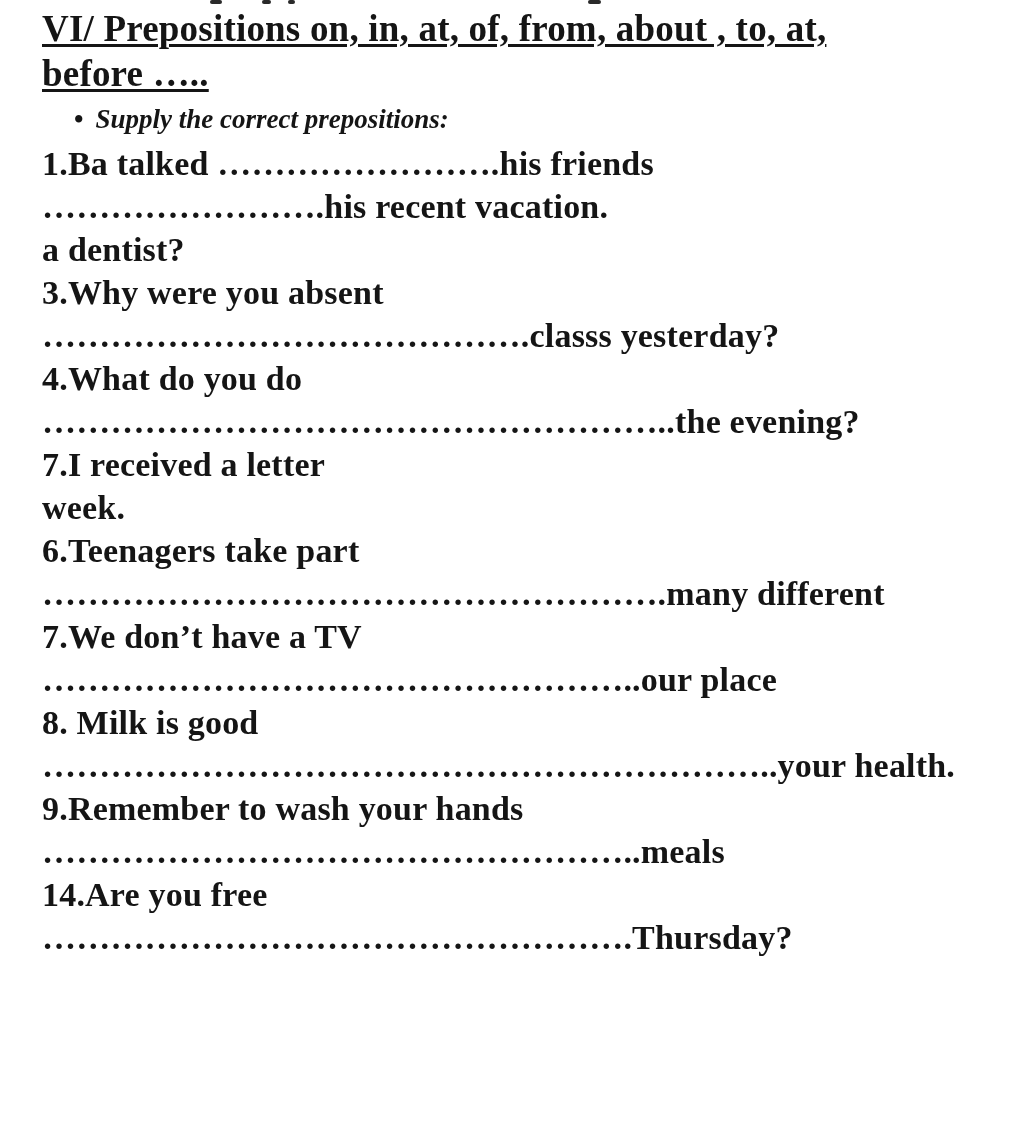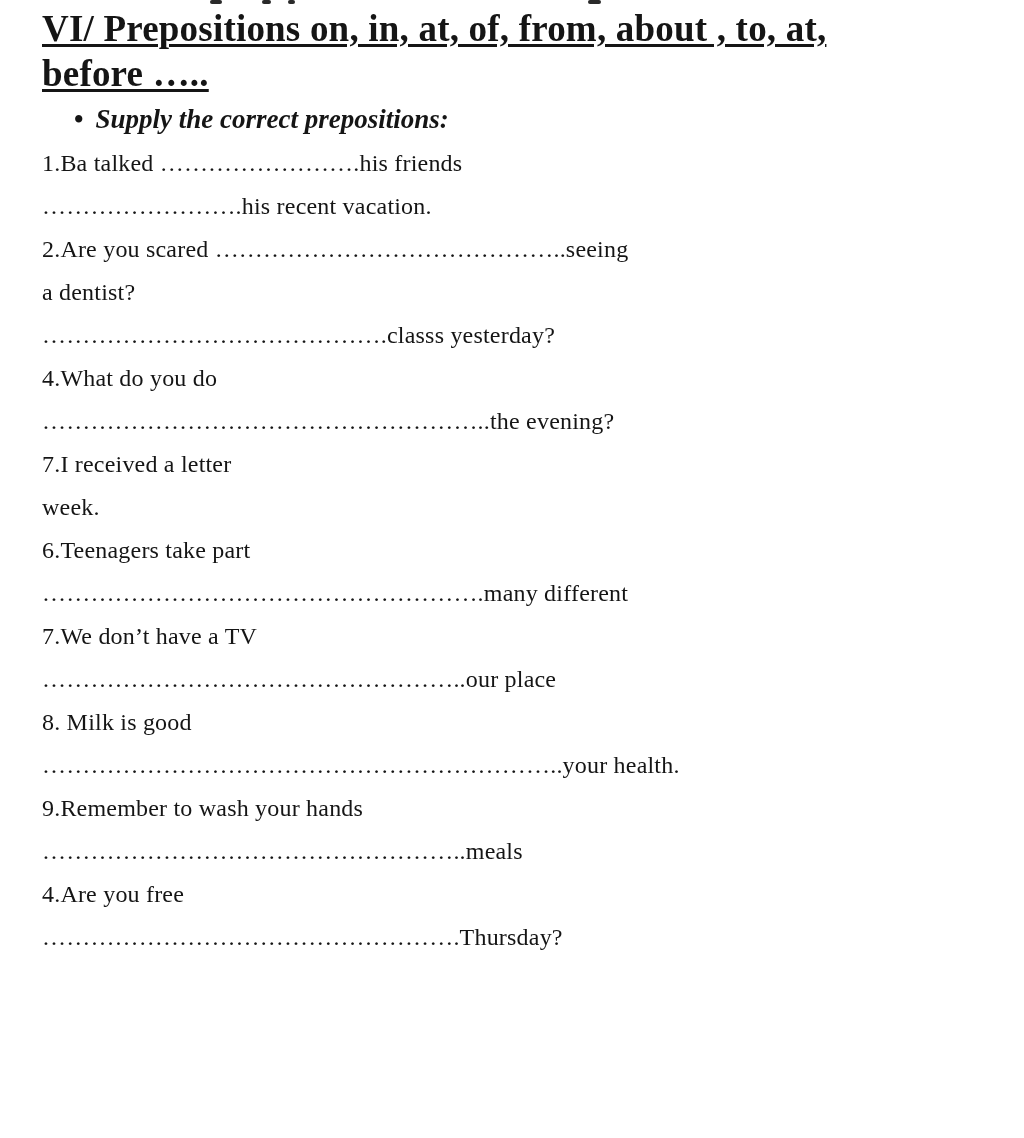--- a/index.html
+++ b/index.html
@@ -54,24 +54,25 @@
     line-height: 46px;
     font-weight: bold;
     font-style: italic;
     padding-left: 32px;
   }
   .instruction-line .bullet {
     font-style: normal;
     margin-right: 12px;
   }
   .line {
-    font-size: 24px;
+    font-size: 34px;
     line-height: 43px;
     letter-spacing: 0.2px;
     white-space: nowrap;
+    font-weight: bold;
   }
 </style>
 </head>
 <body>
 
 <div class="page">
 
   <div class="crop-artifacts">
     <span class="speck s1"></span>
     <span class="speck s2"></span>
@@ -82,32 +83,32 @@
   <div class="title-line">VI/ Prepositions on, in, at, of, from, about , to, at,</div>
   <div class="title-line">before …..</div>
 
   <div class="instruction-line">
     <span class="bullet">•</span><span class="instruction">Supply the correct prepositions:</span>
   </div>
 
   <div class="lines">
     <div class="line">1.Ba talked …………………….his friends</div>
     <div class="line">…………………….his recent vacation.</div>
-    <div class="line">2.Are you scared ……………………………………..seeing</div>
     <div class="line">a dentist?</div>
+    <div class="line">3.Why were you absent</div>
     <div class="line">…………………………………….classs yesterday?</div>
     <div class="line">4.What do you do</div>
     <div class="line">………………………………………………..the evening?</div>
     <div class="line">7.I received a letter</div>
     <div class="line">week.</div>
     <div class="line">6.Teenagers take part</div>
     <div class="line">……………………………………………….many different</div>
     <div class="line">7.We don’t have a TV</div>
     <div class="line">……………………………………………..our place</div>
     <div class="line">8. Milk is good</div>
     <div class="line">………………………………………………………..your health.</div>
     <div class="line">9.Remember to wash your hands</div>
     <div class="line">……………………………………………..meals</div>
-    <div class="line">4.Are you free</div>
+    <div class="line">14.Are you free</div>
     <div class="line">…………………………………………….Thursday?</div>
   </div>
 
 </div>
 
 </body></html>

